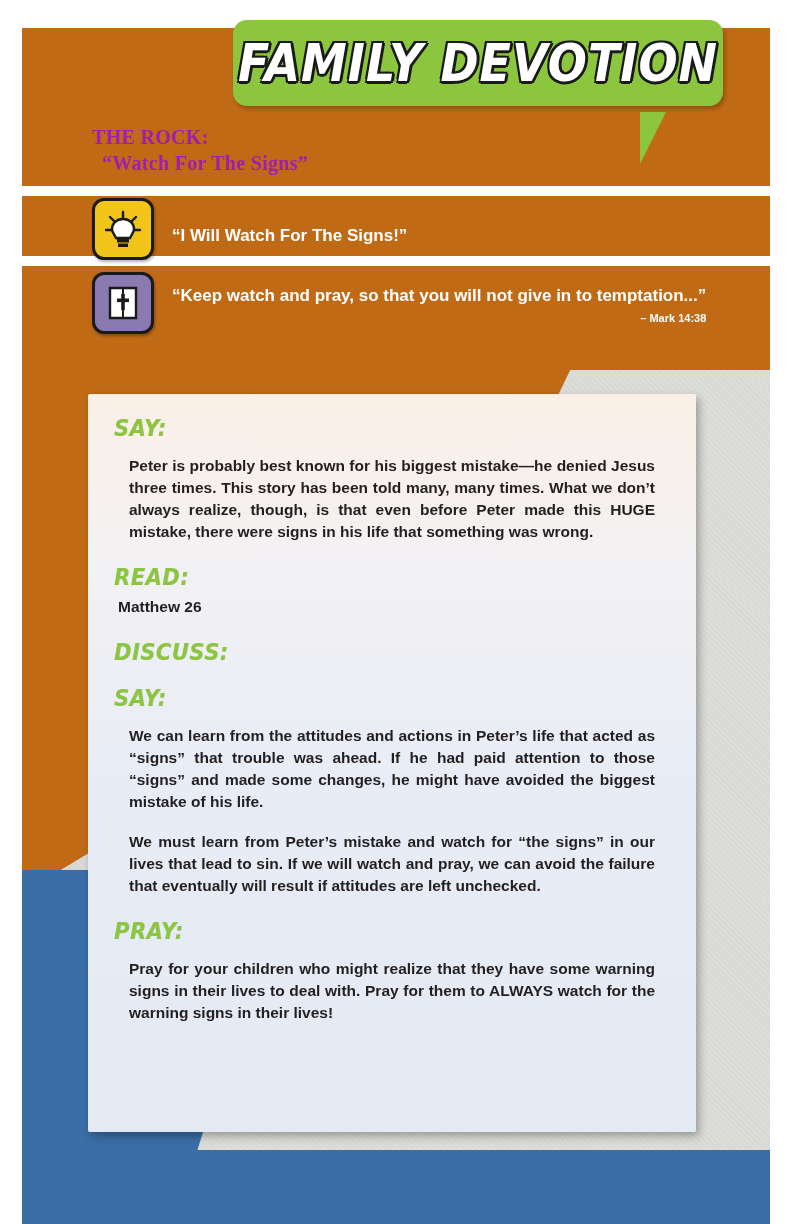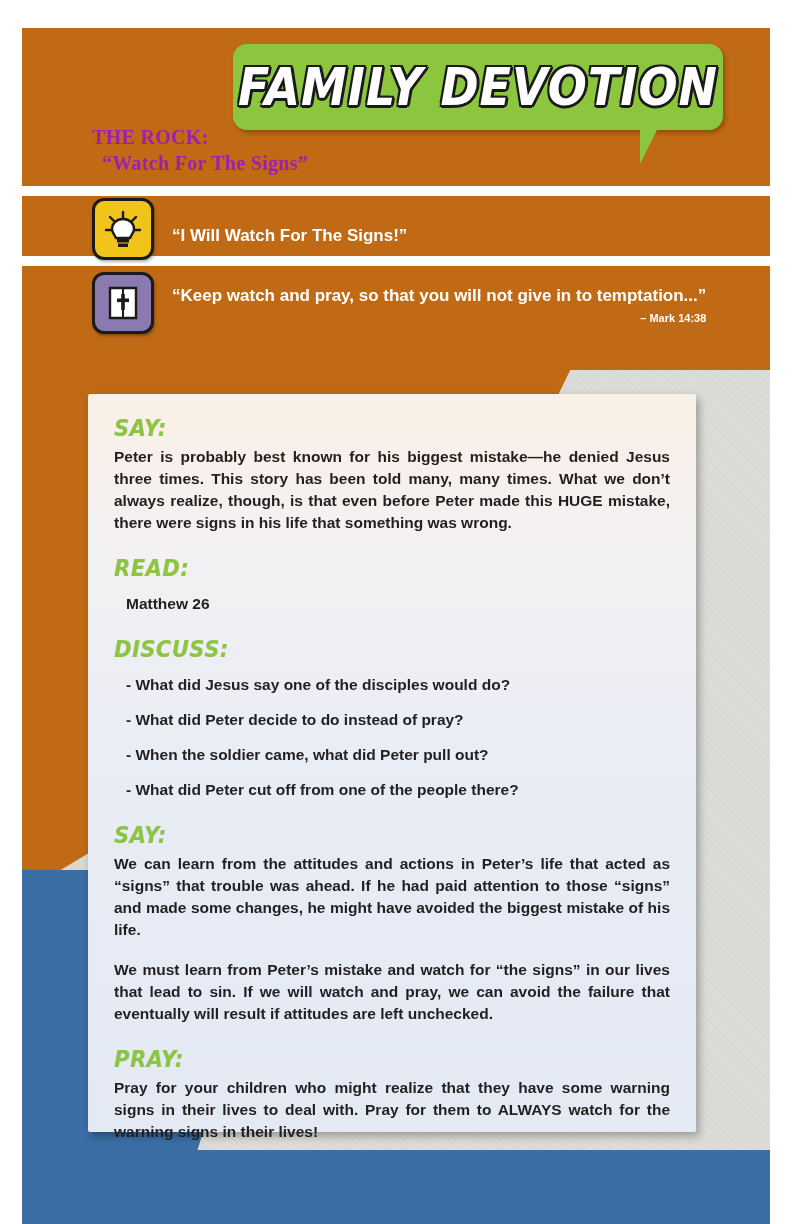--- a/index.html
+++ b/index.html
@@ -93,21 +93,21 @@
     width: 792px;
     height: 74px;
     background: #3a6ea5;
     z-index: 4;
   }
 
   
   .bubble {
     position: absolute;
     left: 233px;
-    top: 44px;
+    top: 20px;
     width: 490px;
     height: 86px;
     background: #8cc63f;
     border-radius: 14px;
     z-index: 10;
     box-shadow: 2px 3px 4px rgba(0,0,0,0.25);
   }
   .bubble-tail {
     position: absolute;
     left: 640px;
@@ -231,30 +231,30 @@
   }
   .section-head.spaced { margin-top: 22px; }
 
   .body-text {
     font-family: "Liberation Sans", sans-serif;
     font-weight: bold;
     font-size: 15.5px;
     line-height: 22px;
     color: #231f20;
     text-align: justify;
-    margin: 0;
+    margin: 15px;
   }
   .body-text + .body-text { margin-top: 18px; }
   .plain-line {
     font-family: "Liberation Sans", sans-serif;
     font-weight: bold;
     font-size: 15.5px;
     line-height: 23px;
     color: #231f20;
-    margin: 12px;
+    margin: 4px;
     text-align: left;
   }
   .q-list { margin: 0; }
 </style>
 </head>
 <body>
 
 <div class="page">
 
   <div class="band band-1"></div>
@@ -316,26 +316,20 @@
 
   <div class="card">
 
     <div class="section-head">SAY:</div>
     <p class="body-text">Peter is probably best known for his biggest mistake—he denied Jesus three times.  This story has been told many, many times. What we don’t always realize, though, is that even before Peter made this HUGE mistake, there were signs in his life that something was wrong.</p>
 
     <div class="section-head spaced">READ:</div>
     <p class="plain-line">Matthew 26</p>
 
     <div class="section-head spaced">DISCUSS:</div>
-    <div class="q-list">
-      <p class="plain-line">- What did Jesus say one of the disciples would do?</p>
-      <p class="plain-line">- What did Peter decide to do instead of pray?</p>
-      <p class="plain-line">- When the soldier came, what did Peter pull out?</p>
-      <p class="plain-line">- What did Peter cut off from one of the people there?</p>
-    </div>
 
     <div class="section-head spaced">SAY:</div>
     <p class="body-text">We can learn from the attitudes and actions in Peter’s life that acted as “signs” that trouble was ahead.  If he had paid attention to those “signs” and made some changes, he might have avoided the biggest mistake of his life.</p>
     <p class="body-text">We must learn from Peter’s mistake and watch for “the signs” in our lives that lead to sin.  If we will watch and pray, we can avoid the failure that eventually will result if attitudes are left unchecked.</p>
 
     <div class="section-head spaced">PRAY:</div>
     <p class="body-text">Pray for your children who might realize that they have some warning signs in their lives to deal with.  Pray for them to ALWAYS watch for the warning signs in their lives!</p>
 
   </div>
 

